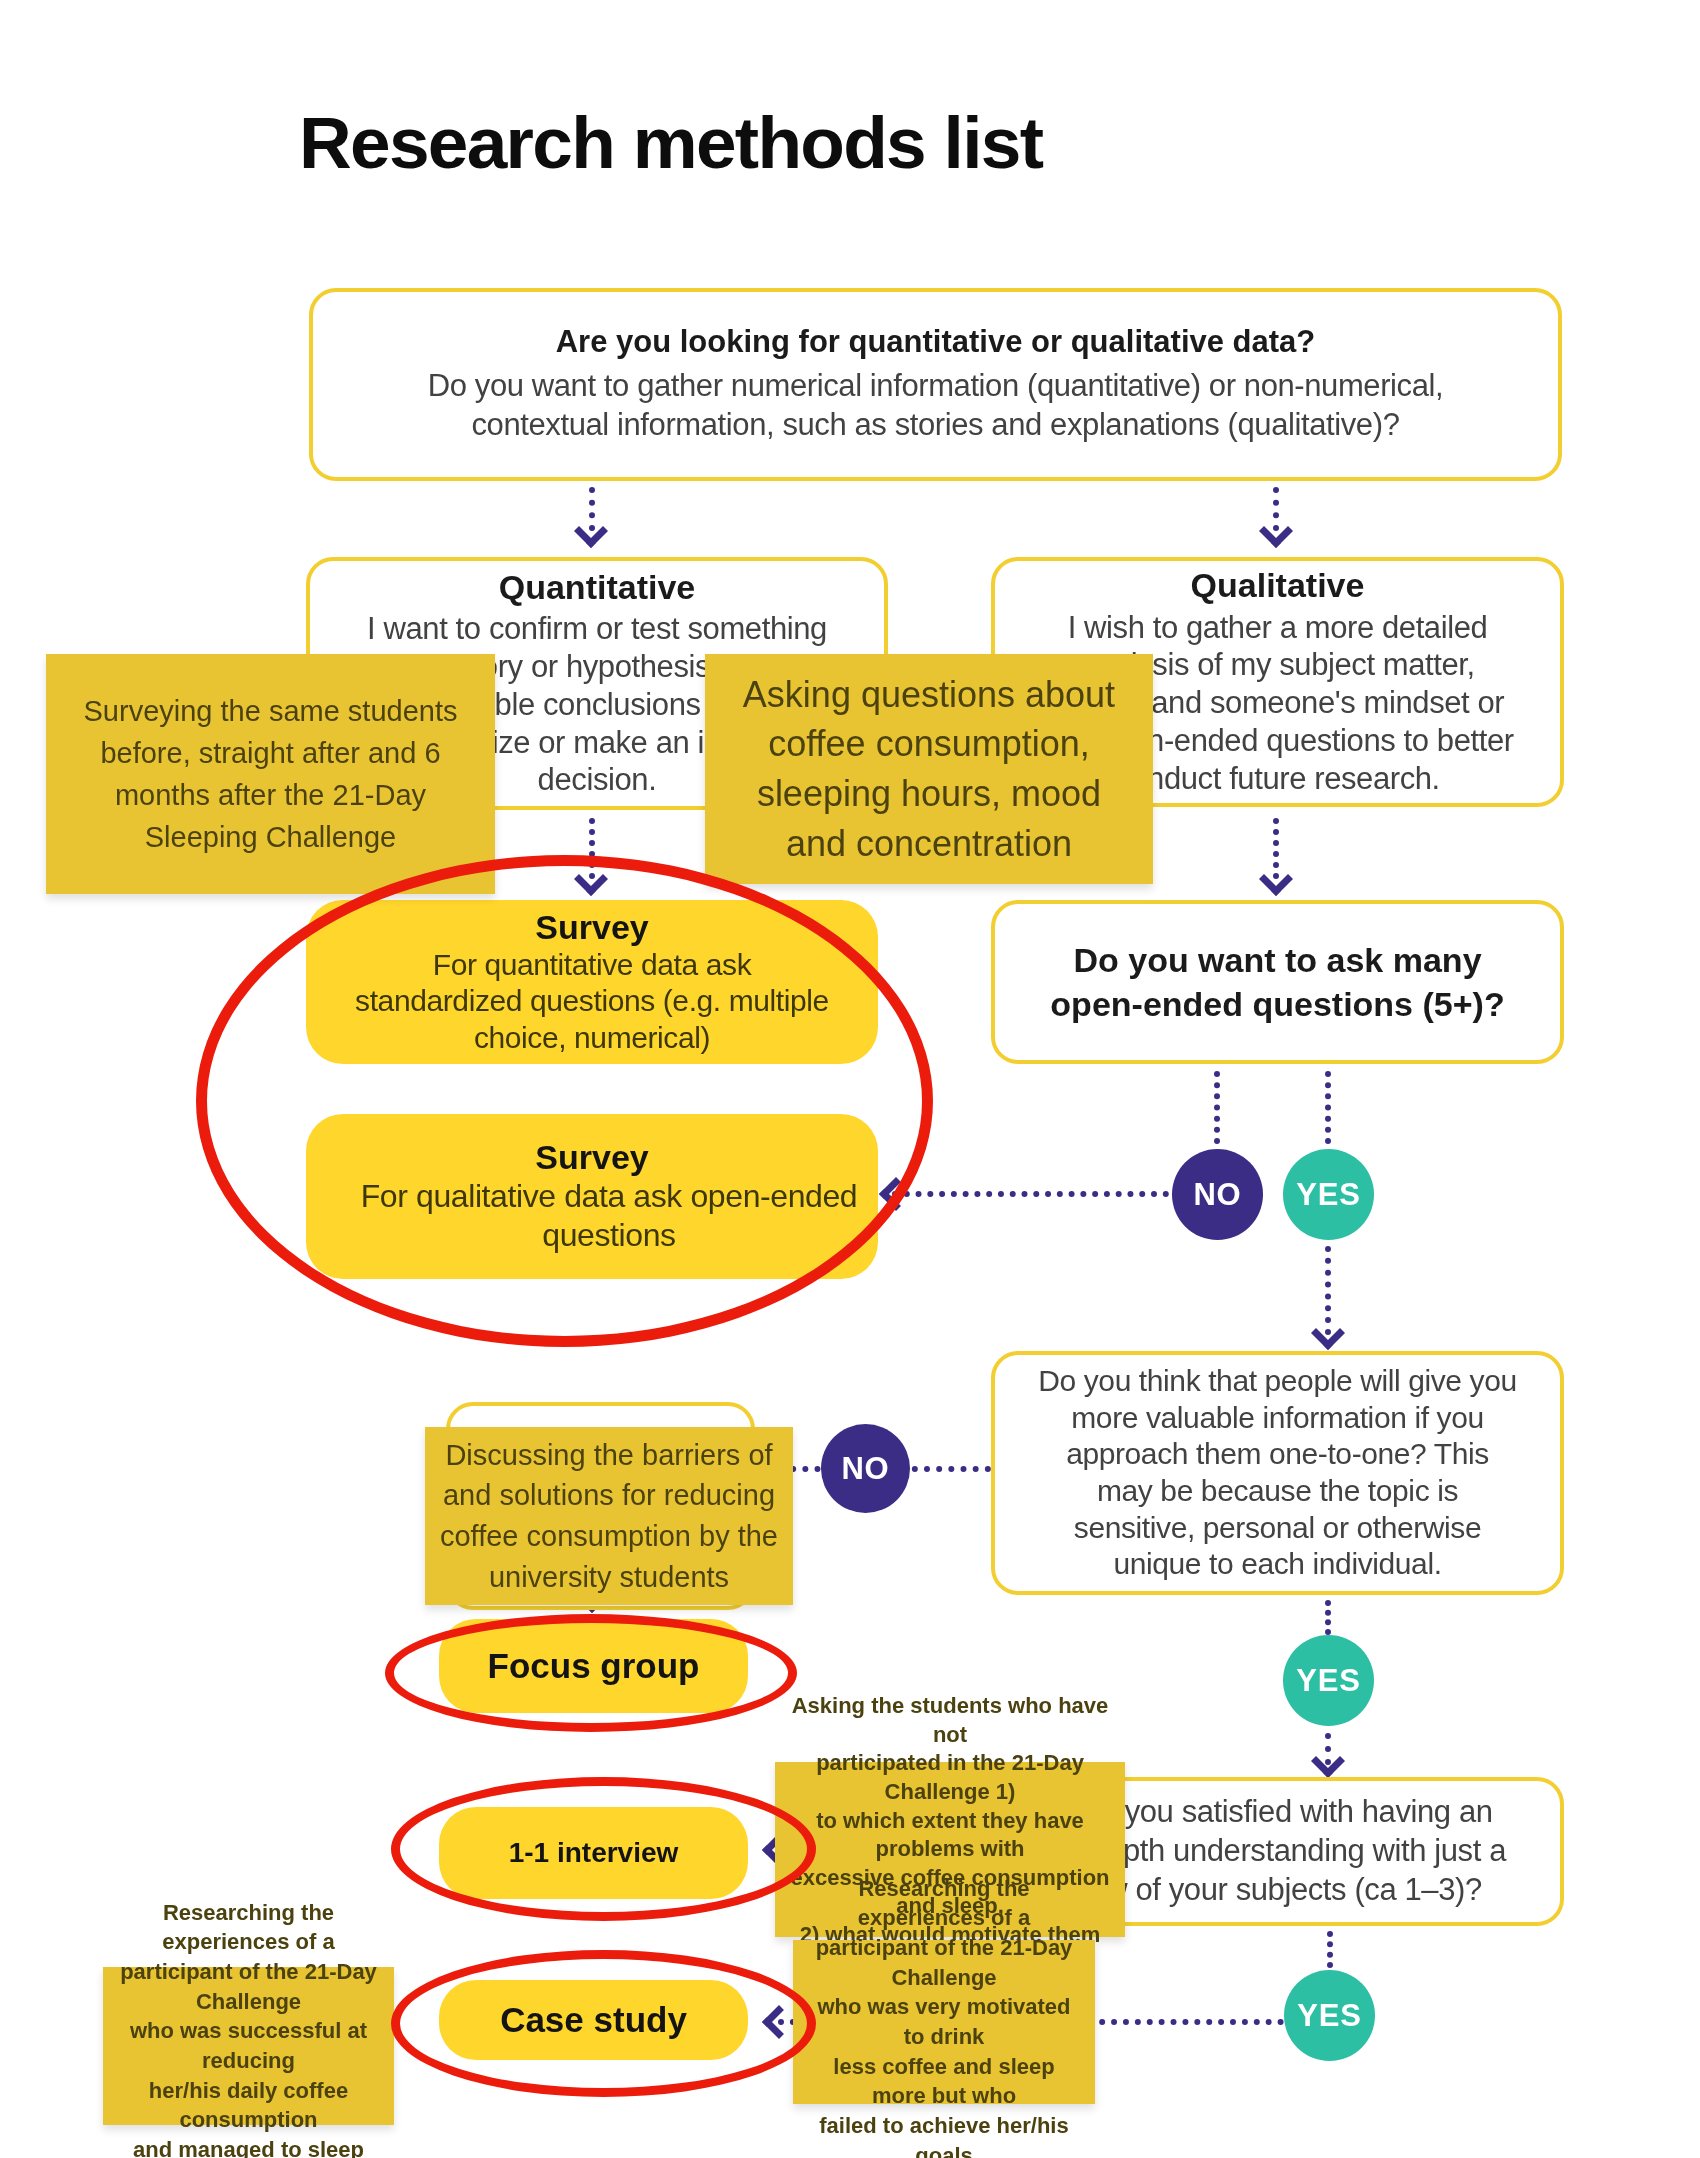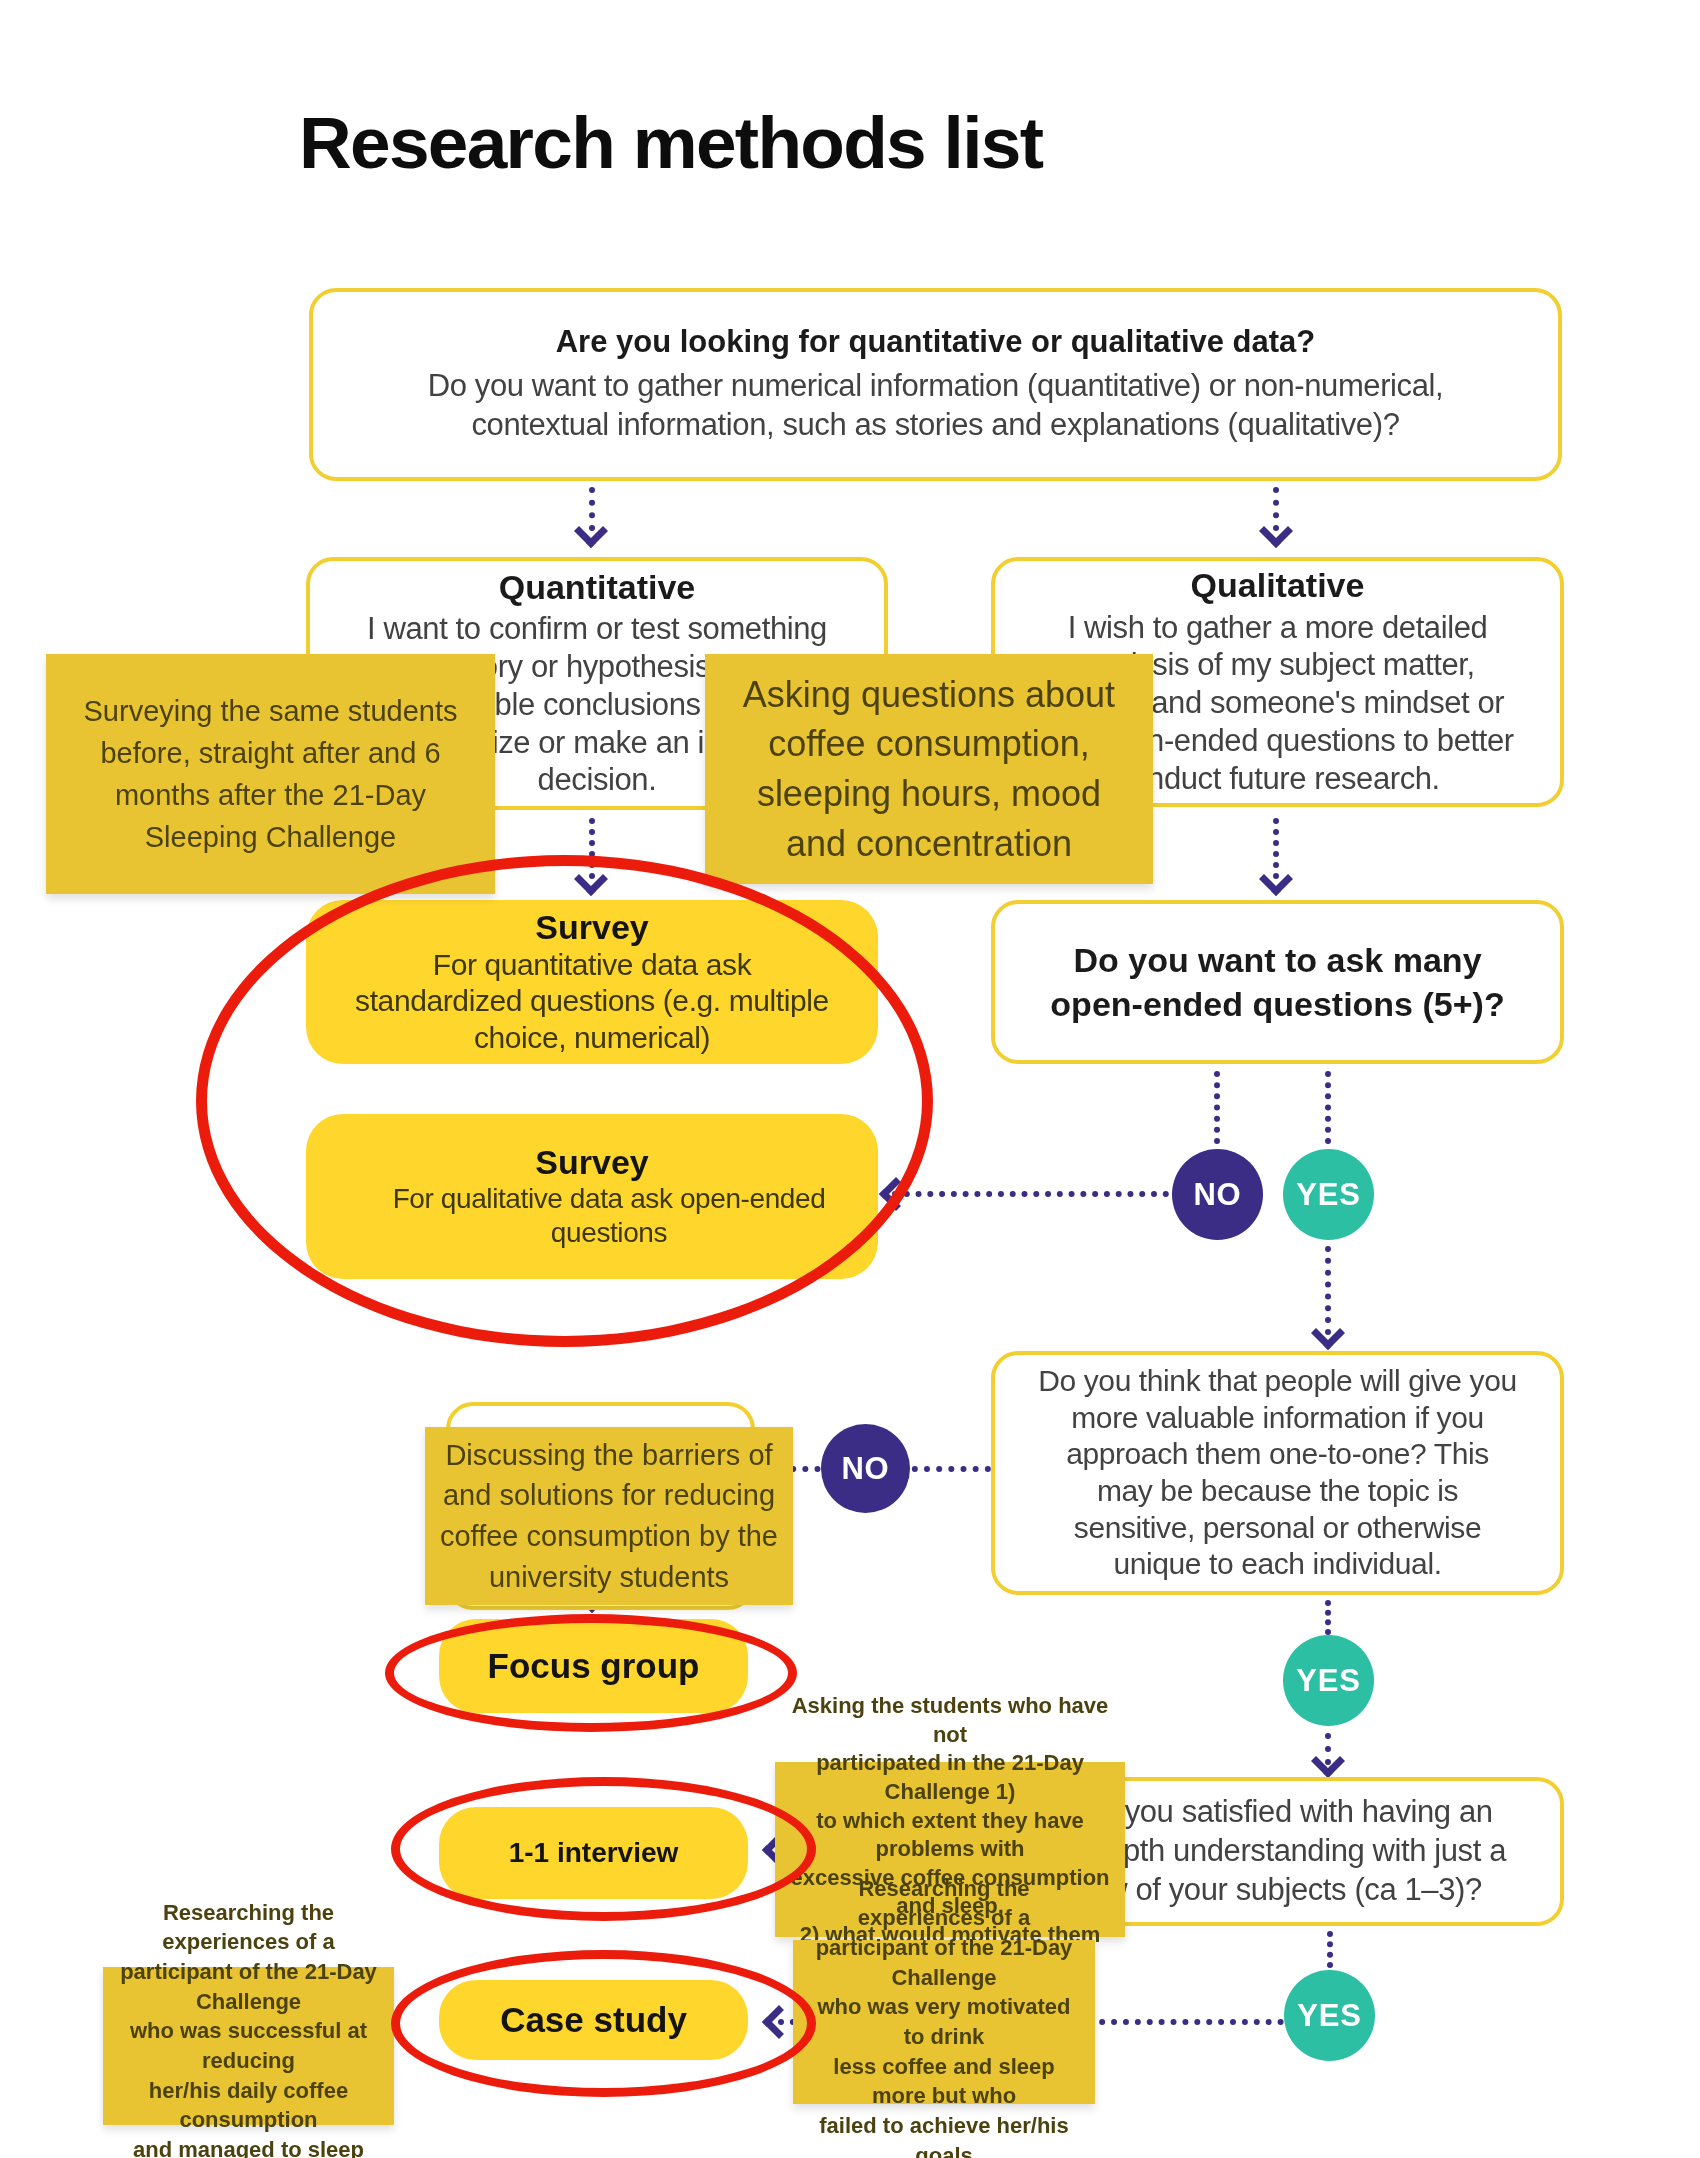--- a/index.html
+++ b/index.html
@@ -141,21 +141,21 @@
 
   <div class="ybtn" style="left:306px; top:900px; width:572px; height:164px;">
     <span class="h" style="font-size:34px;">Survey</span>
     <span class="b" style="font-size:30px; line-height:1.22;">For quantitative data ask
 standardized questions (e.g. multiple
 choice, numerical)</span>
   </div>
 
   <div class="ybtn" style="left:306px; top:1114px; width:572px; height:165px;">
     <span class="h" style="font-size:34px;">Survey</span>
-    <span class="b" style="font-size:28px; line-height:1.22;margin-left:34px;">For qualitative data ask open-ended
+    <span class="b" style="font-size:32px; line-height:1.22;margin-left:34px;">For qualitative data ask open-ended
 questions</span>
   </div>
 
   <div class="ybtn" style="left:439px; top:1619px; width:309px; height:94px;">
     <span class="h" style="font-size:35px;">Focus group</span>
   </div>
 
   <div class="ybtn" style="left:439px; top:1807px; width:309px; height:92px;">
     <span class="h" style="font-size:28px;">1-1 interview</span>
   </div>

